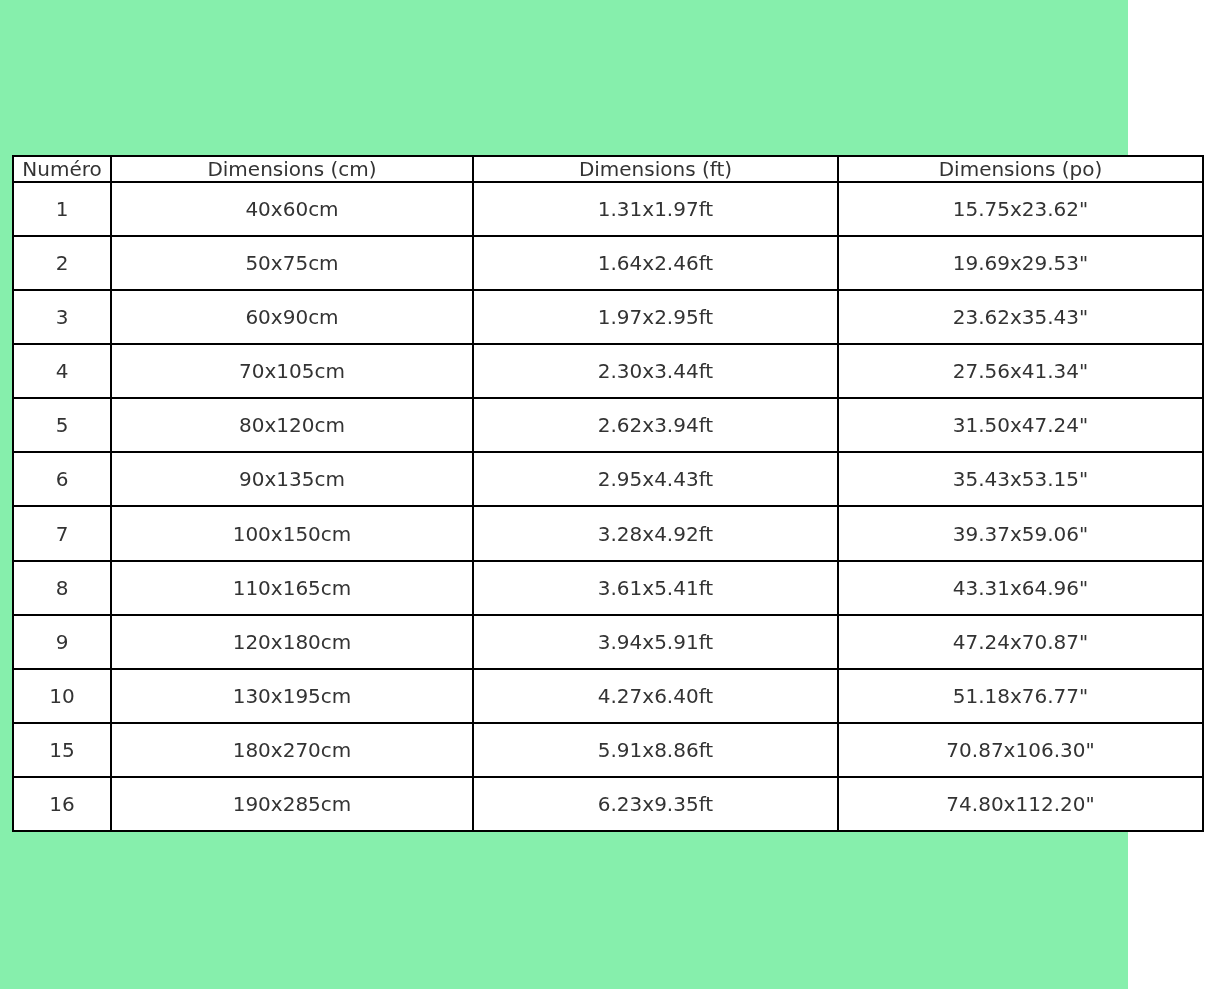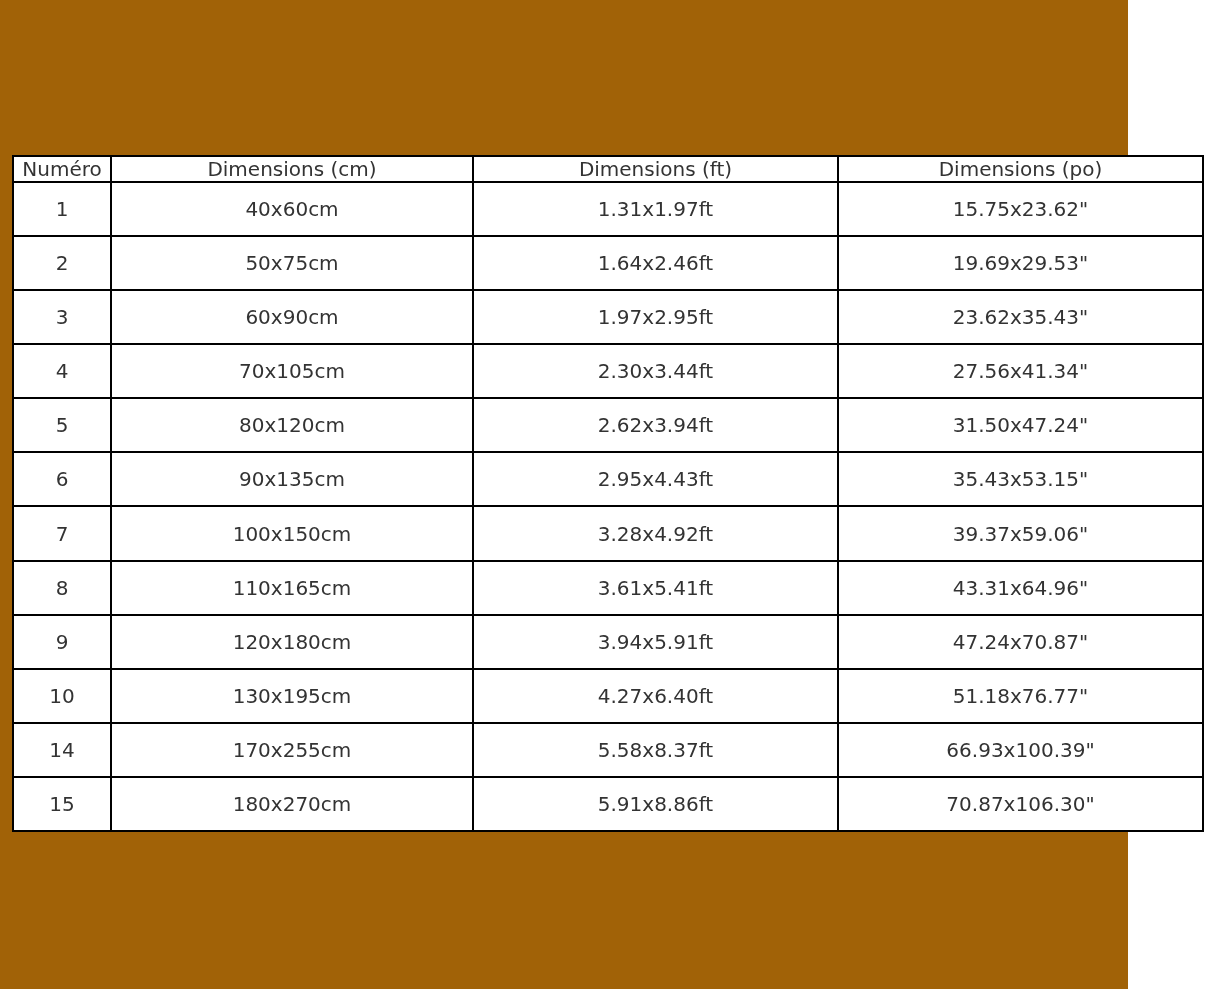--- a/index.html
+++ b/index.html
@@ -9,21 +9,21 @@
     width: 1214px;
     height: 989px;
     font-family: "DejaVu Sans", sans-serif;
     position: relative;
     overflow: hidden;
   }
   .page {
     position: relative;
     width: 1128px;
     height: 989px;
-    background: #a16207;
+    background: #86efac;
     text-decoration: underline;
   }
   table.dim-table {
     position: absolute;
     left: 12px;
     top: 155px;
     width: 1190px;
     height: 677px;
     border-collapse: collapse;
     table-layout: fixed;
@@ -128,30 +128,30 @@
   <tr>
     <td>10</td>
     <td>130x195cm</td>
     <td>4.27x6.40ft</td>
     <td>51.18x76.77"</td>
   </tr>
 
 
 
 
-  <tr>
-    <td>14</td>
-    <td>170x255cm</td>
-    <td>5.58x8.37ft</td>
-    <td>66.93x100.39"</td>
-  </tr>
 
   <tr>
     <td>15</td>
     <td>180x270cm</td>
     <td>5.91x8.86ft</td>
     <td>70.87x106.30"</td>
   </tr>
 
+  <tr>
+    <td>16</td>
+    <td>190x285cm</td>
+    <td>6.23x9.35ft</td>
+    <td>74.80x112.20"</td>
+  </tr>
 
 </tbody>
   </table>
 </div>
 
 </body></html>

